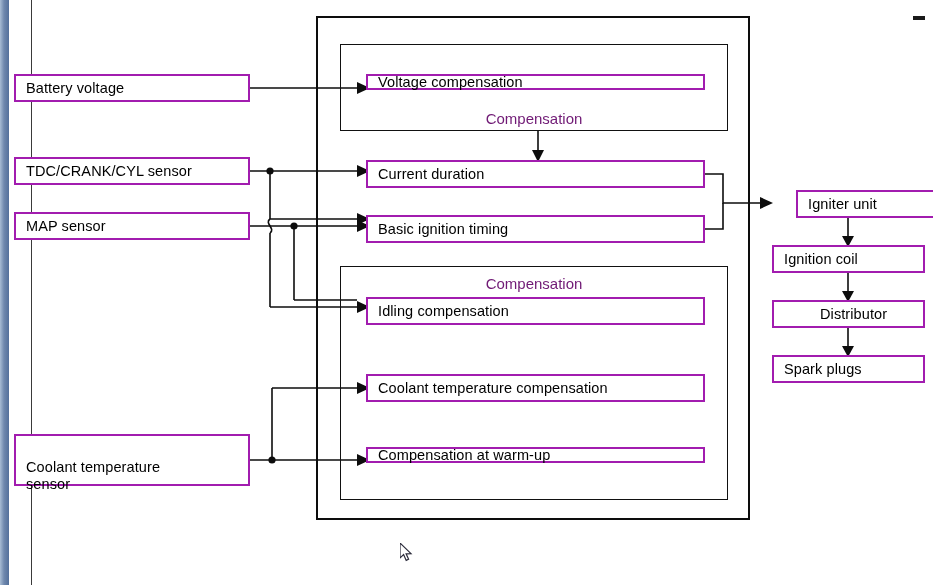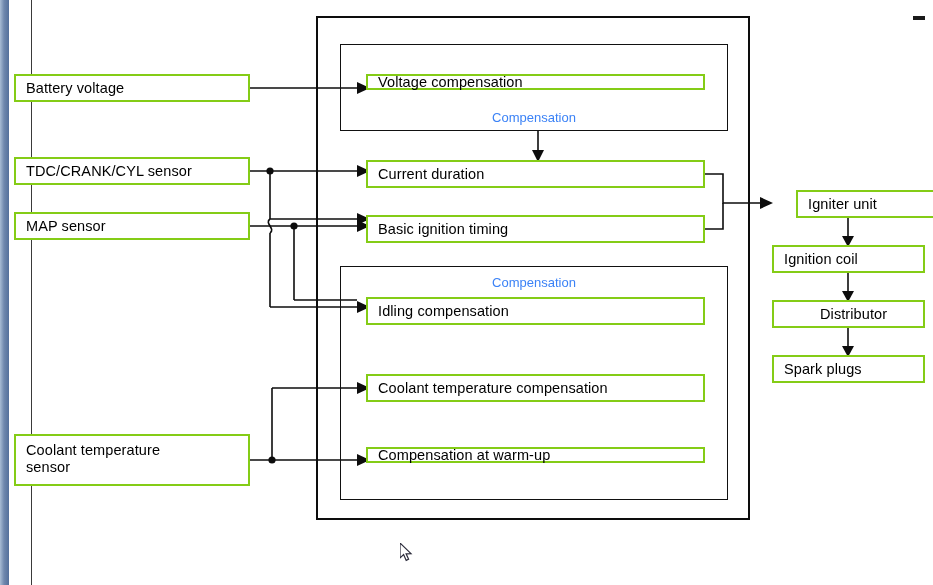--- a/index.html
+++ b/index.html
@@ -7,30 +7,30 @@
        font-family:"Liberation Sans","DejaVu Sans",sans-serif;}
   #stage{position:relative;width:933px;height:585px;background:#ffffff;}
 
   
   .left-strip{position:absolute;left:0;top:0;width:9px;height:585px;
       background:linear-gradient(to right,#a8bcd4 0%,#6f88ad 45%,#54709b 100%);}
   .left-rule{position:absolute;left:31px;top:0;width:1px;height:585px;background:#3a3a3a;}
 
   
   .box{position:absolute;box-sizing:border-box;background:#ffffff;
-       border:2px solid #84cc16;display:flex;align-items:center;}
+       border:2px solid #a21caf;display:flex;align-items:center;}
   .box .lbl{padding-left:10px;font-size:14.5px;color:#000;line-height:1.15;
        letter-spacing:.1px;white-space:pre-line;}
   .box.two-line{align-items:flex-start;}
-  .box.two-line .lbl{padding-top:6px;}
+  .box.two-line .lbl{padding-top:23px;}
 
   
   .group{position:absolute;box-sizing:border-box;background:transparent;
          border:1.5px solid #111;}
-  .group-title{position:absolute;font-size:13px;color:#3b82f6;text-align:center;}
+  .group-title{position:absolute;font-size:15px;color:#701a75;text-align:center;}
 
   .ecu{position:absolute;box-sizing:border-box;border:2px solid #0d0d0d;background:transparent;}
 
   svg.wires{position:absolute;left:0;top:0;width:933px;height:585px;overflow:visible;}
   .w{stroke:#0d0d0d;stroke-width:1.6;fill:none;}
   .dot{fill:#0d0d0d;}
   .ah{fill:#0d0d0d;}
 
   .cursor{position:absolute;width:14px;height:20px;}
   .topmark{position:absolute;left:913px;top:16px;width:12px;height:4px;

